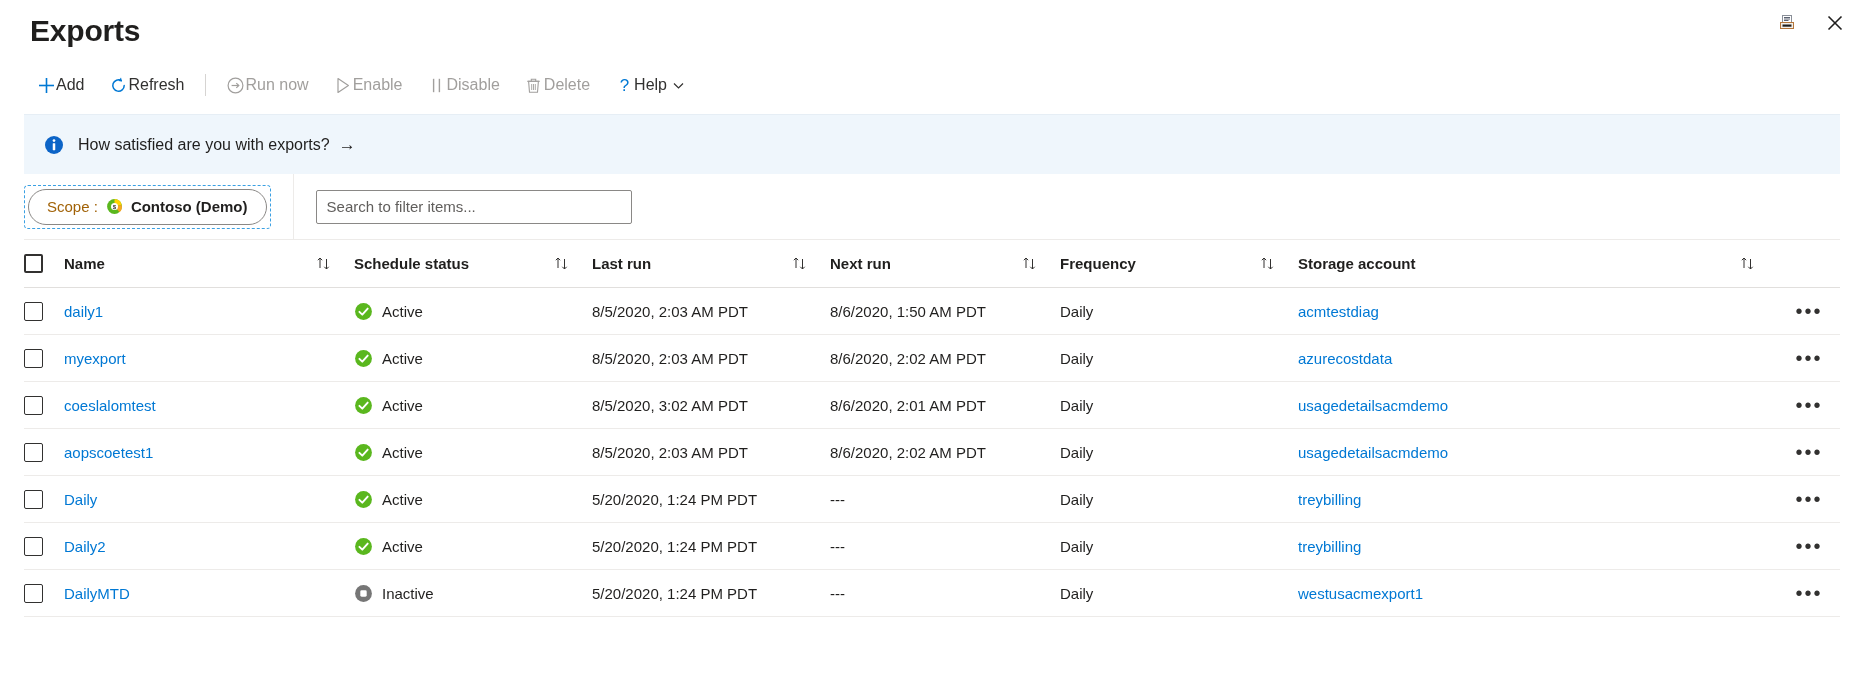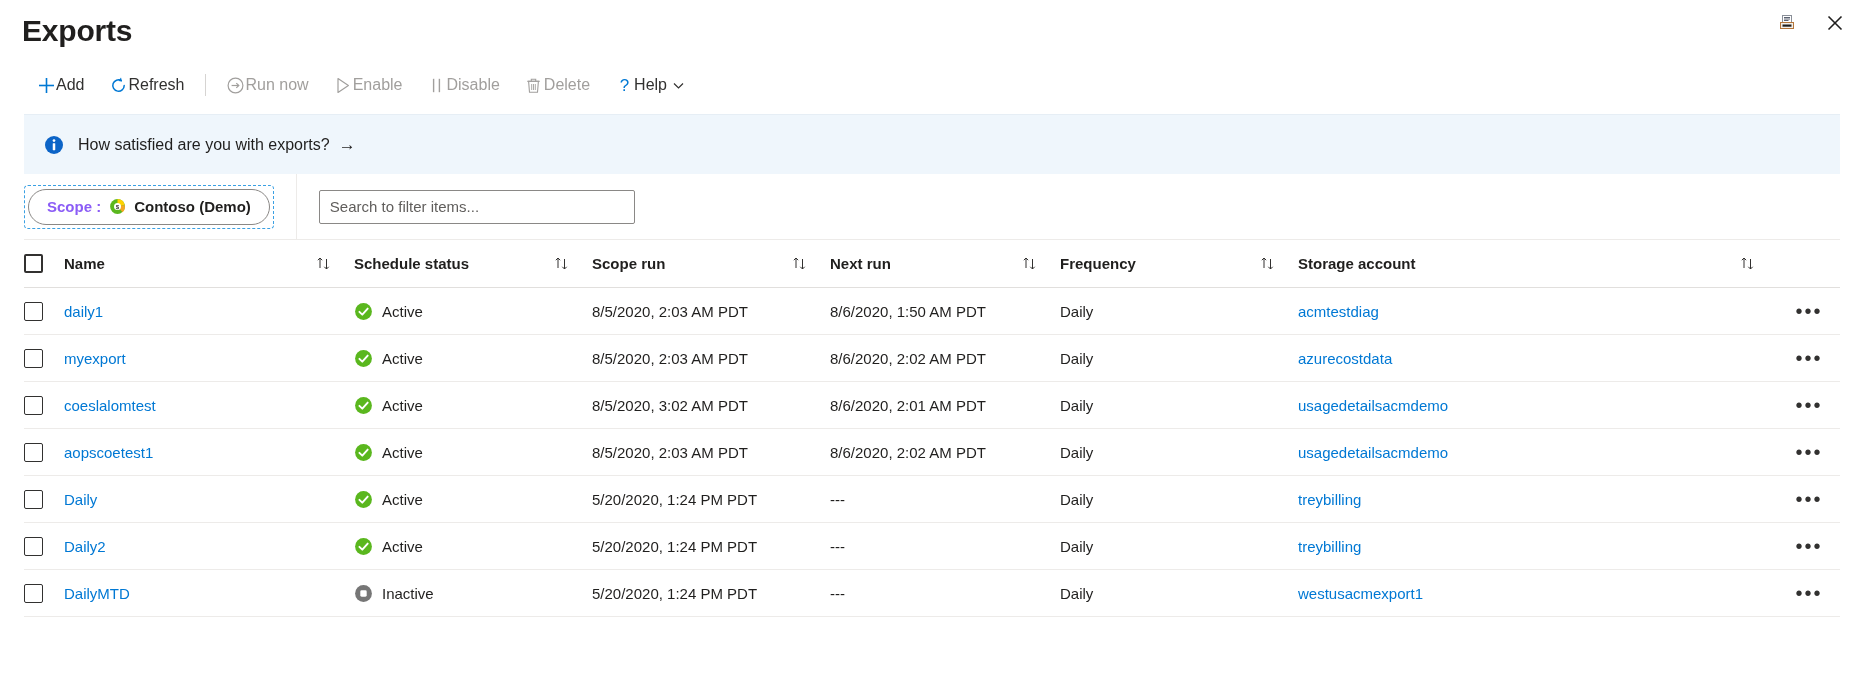--- a/index.html
+++ b/index.html
@@ -13,21 +13,21 @@
     background: #ffffff;
     font-family: "Liberation Sans", sans-serif;
     color: #201f1e;
     -webkit-font-smoothing: antialiased;
   }
 
   
   .titlebar {
     position: relative;
     height: 62px;
-    padding: 0 22px;
+    padding: 0 30px;
     display: flex;
     align-items: center;
   }
   .page-title {
     font-size: 30px;
     font-weight: 600;
     letter-spacing: -0.2px;
     color: #201f1e;
     line-height: 1;
   }
@@ -147,21 +147,21 @@
     gap: 8px;
     height: 36px;
     padding: 0 18px;
     border: 1px solid #8a8886;
     border-radius: 18px;
     background: #ffffff;
     font-size: 15px;
     cursor: pointer;
     white-space: nowrap;
   }
-  .scope-label { color: #8b5cf6; font-weight: 700; }
+  .scope-label { color: #a16207; font-weight: 400; }
   .scope-value { color: #201f1e; font-weight: 700; }
   .scope-icon { width: 17px; height: 17px; display: inline-flex; }
 
   .search-cell {
     padding-left: 22px;
     display: flex;
     align-items: center;
   }
   .search-input {
     width: 316px;
@@ -414,21 +414,21 @@
       <span class="sort">
         <svg width="17" height="17" viewBox="0 0 17 17">
           <line x1="5" y1="3" x2="5" y2="13" stroke="#323130" stroke-width="1"></line>
           <polyline points="2.8,5.2 5,3 7.2,5.2" fill="none" stroke="#323130" stroke-width="1"></polyline>
           <line x1="11.5" y1="4" x2="11.5" y2="14" stroke="#323130" stroke-width="1"></line>
           <polyline points="9.3,11.8 11.5,14 13.7,11.8" fill="none" stroke="#323130" stroke-width="1"></polyline>
         </svg>
       </span>
     </div>
     <div class="cell c-lastrun">
-      <span>Scope run</span>
+      <span>Last run</span>
       <span class="sort">
         <svg width="17" height="17" viewBox="0 0 17 17">
           <line x1="5" y1="3" x2="5" y2="13" stroke="#323130" stroke-width="1"></line>
           <polyline points="2.8,5.2 5,3 7.2,5.2" fill="none" stroke="#323130" stroke-width="1"></polyline>
           <line x1="11.5" y1="4" x2="11.5" y2="14" stroke="#323130" stroke-width="1"></line>
           <polyline points="9.3,11.8 11.5,14 13.7,11.8" fill="none" stroke="#323130" stroke-width="1"></polyline>
         </svg>
       </span>
     </div>
     <div class="cell c-nextrun">

